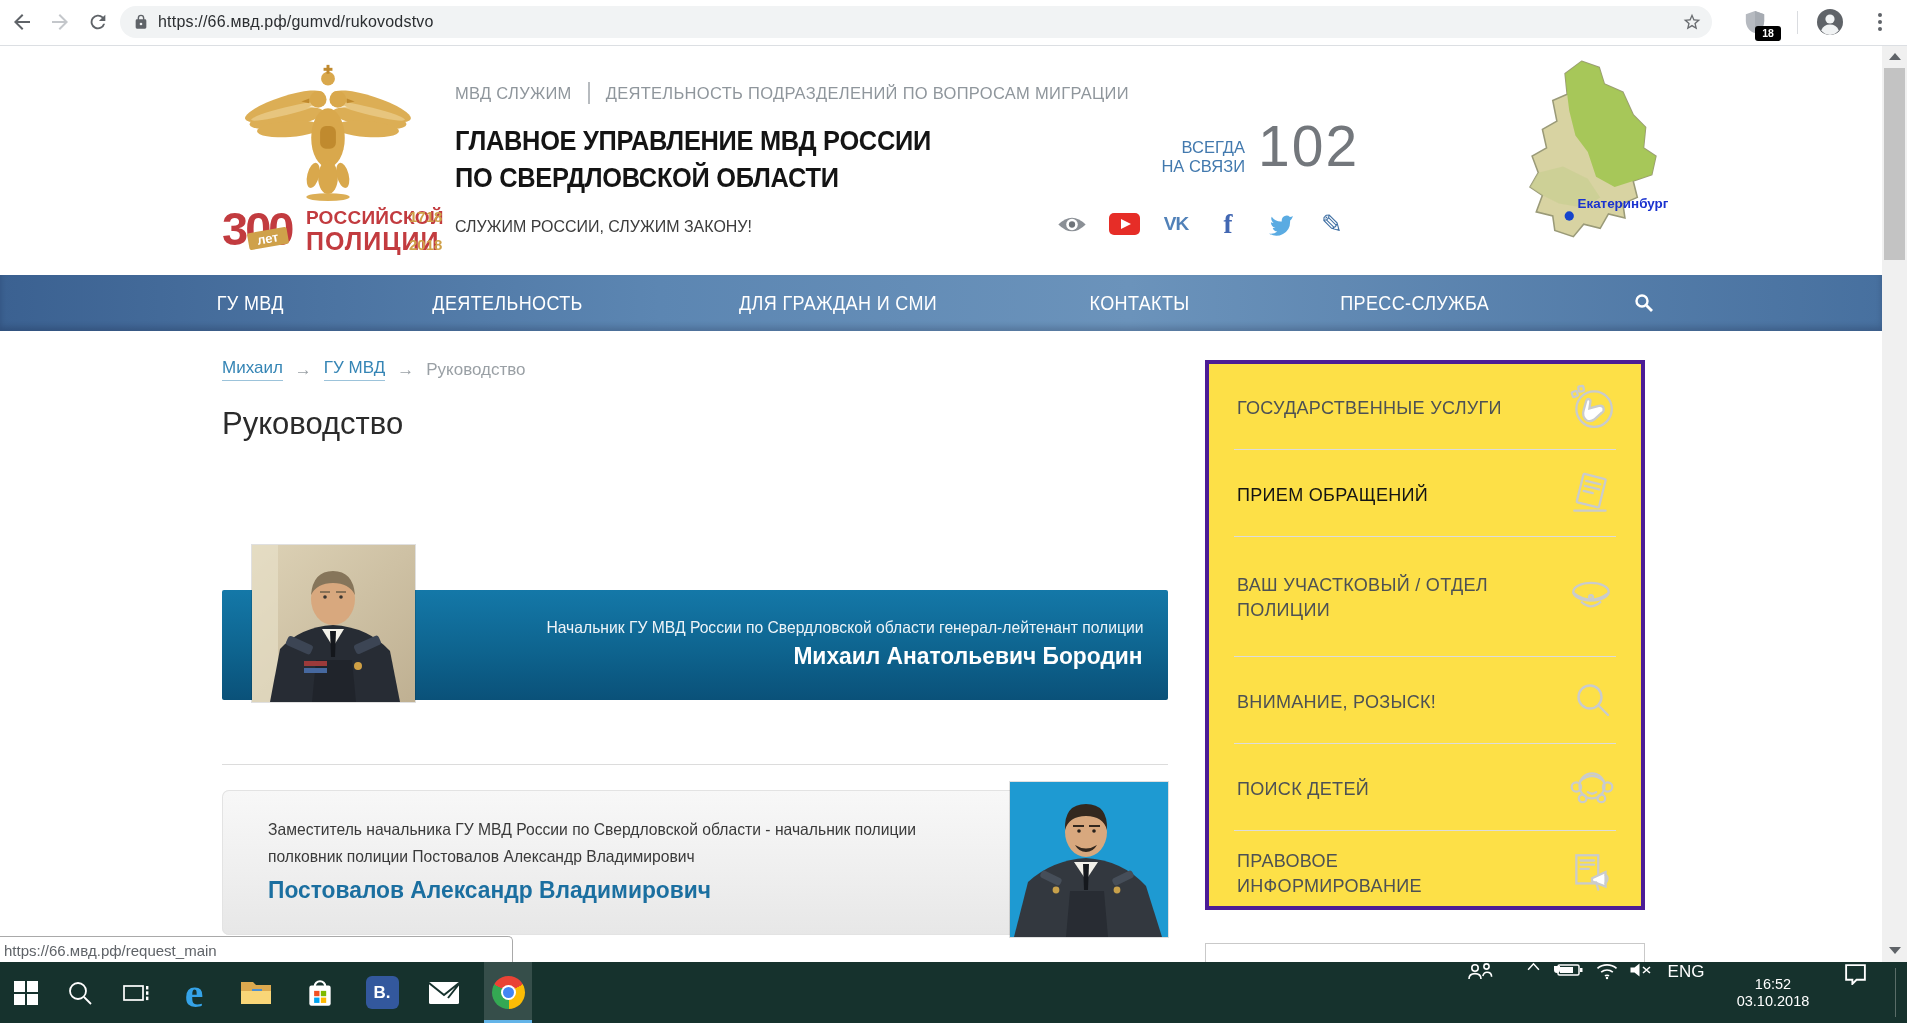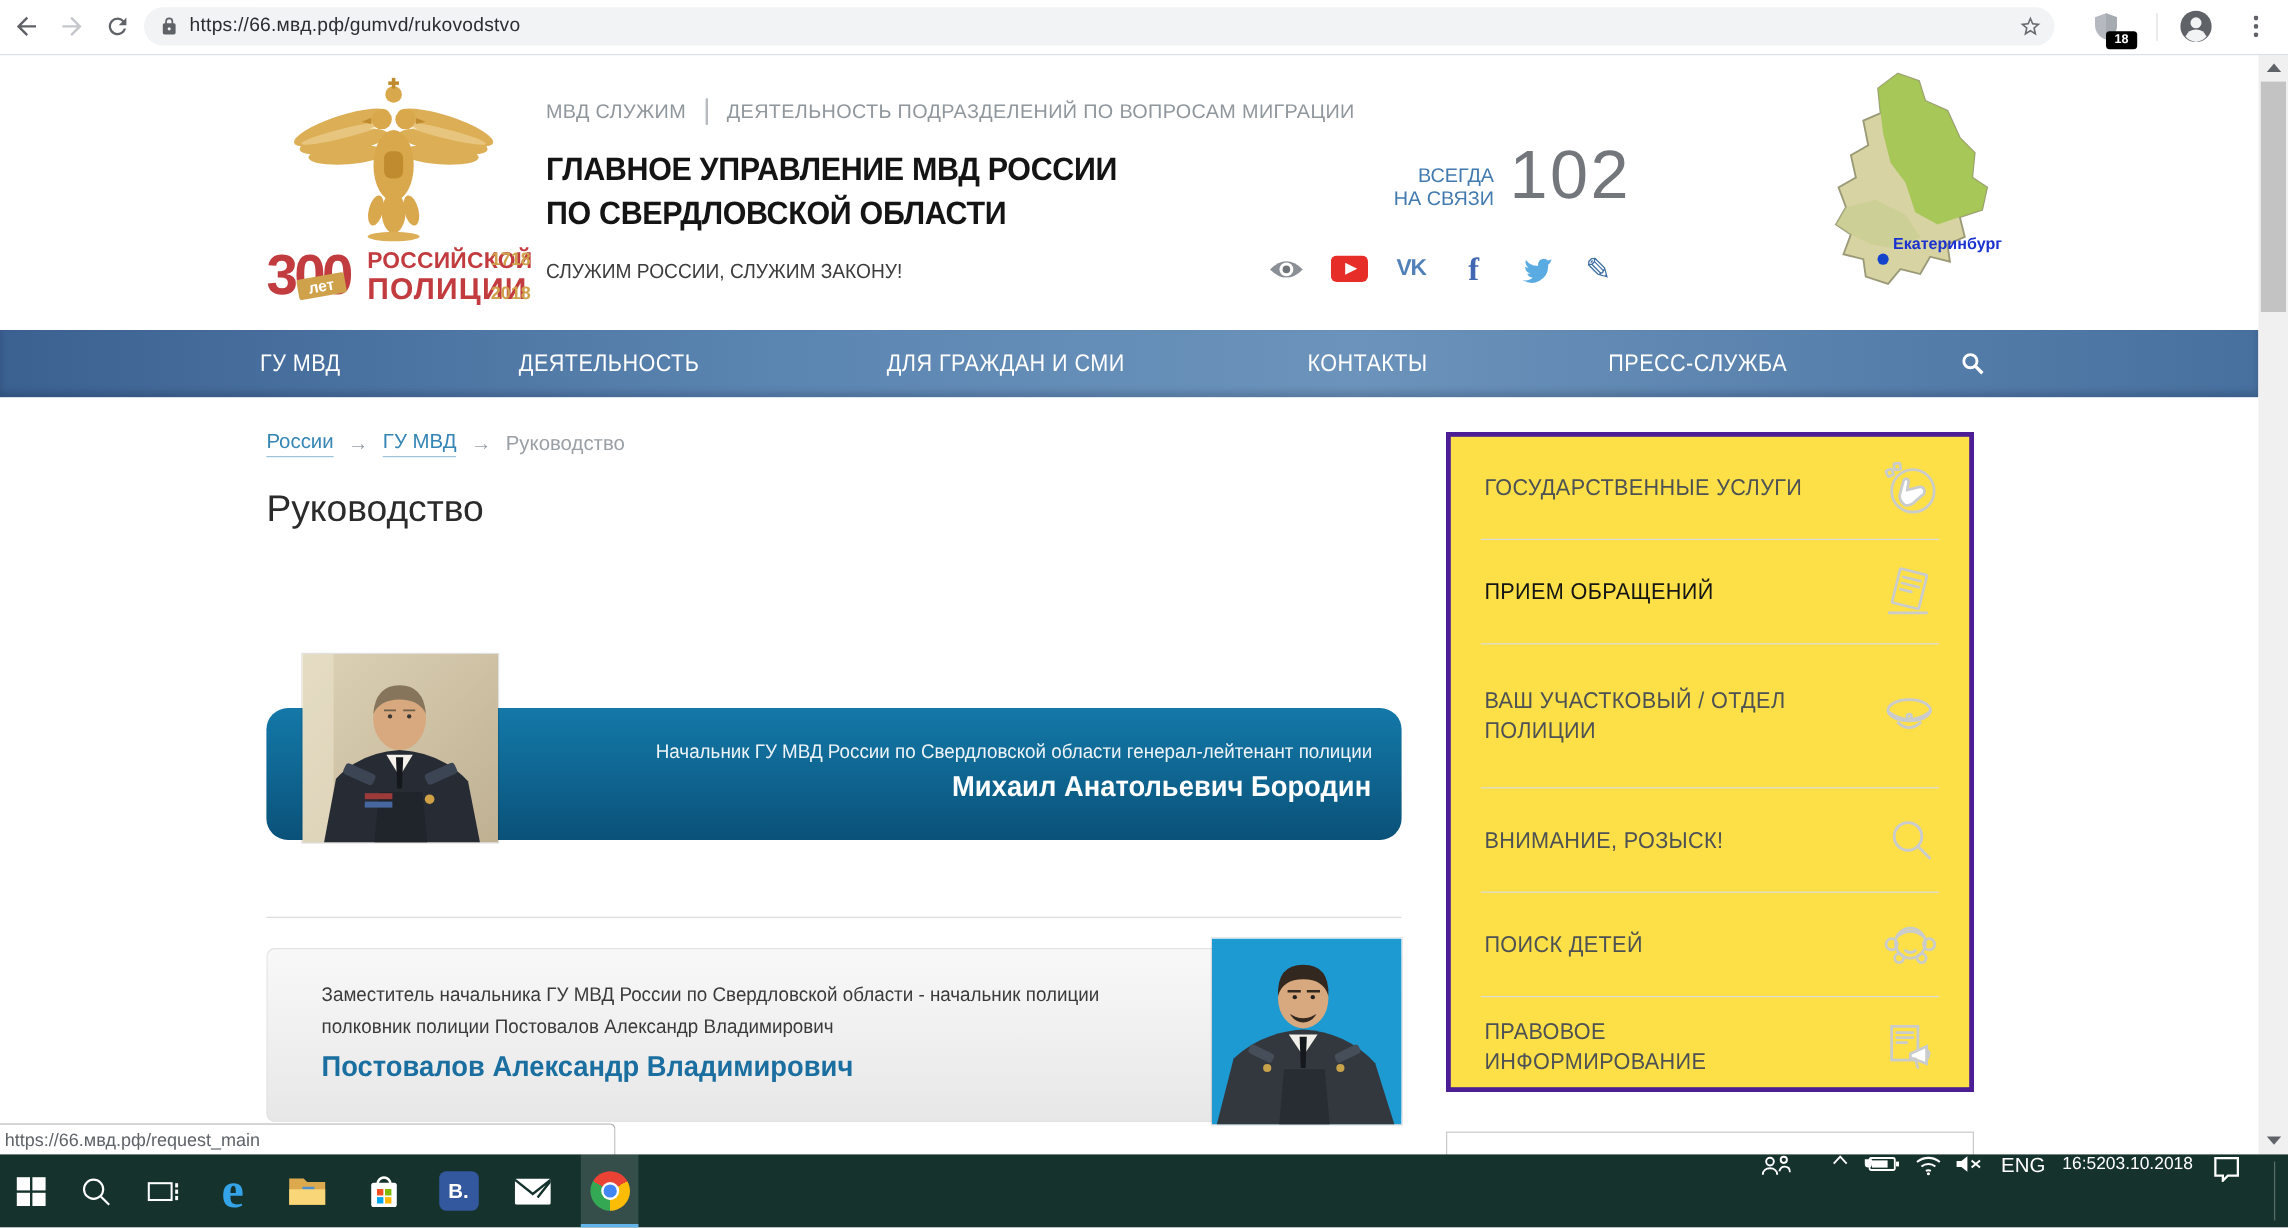--- a/index.html
+++ b/index.html
@@ -45,21 +45,21 @@
   .nav-item{color:#fff;font-size:20px;letter-spacing:.4px;transform:scaleX(.9);cursor:pointer;white-space:nowrap}
 
   
   #breadcrumb{position:absolute;left:222px;top:358px;font-size:17px;display:flex;gap:12px;align-items:center}
   .bc-link{color:#3585b5;border-bottom:1px solid #9cc3da;padding-bottom:2px;cursor:pointer}
   .bc-sep{color:#9aa0a5}
   .bc-cur{color:#9aa0a5}
   #page-title{position:absolute;left:222px;top:406px;font-size:31px;color:#2b2b2b}
 
   
-  #card1-banner{position:absolute;left:222px;top:590px;width:946px;height:110px;border-radius:18px;
+  #card1-banner{position:absolute;left:222px;top:590px;width:946px;height:110px;border-radius:2px;
                 background:linear-gradient(180deg,#1478a8 0%,#0e648f 55%,#0a5179 100%)}
   #card1-pos{position:absolute;right:25px;top:28px;color:#eef4f8;font-size:16.5px;transform:scaleX(.95);transform-origin:right}
   #card1-name{position:absolute;right:25px;top:52px;color:#fff;font-size:24px;font-weight:bold;transform:scaleX(.95);transform-origin:right}
   #card1-photo{position:absolute;left:252px;top:545px;width:163px;height:157px;box-shadow:0 0 0 1px rgba(0,0,0,.12);z-index:2}
   #cards-divider{position:absolute;left:222px;top:764px;width:946px;height:1px;background:#dcdcdc}
   #card2-banner{position:absolute;left:222px;top:790px;width:946px;height:145px;border-radius:7px;
                 background:linear-gradient(180deg,#f8f8f8 0%,#efefef 55%,#e7e7e7 100%);box-shadow:inset 0 0 0 1px #e3e3e3}
   #card2-pos1{position:absolute;left:46px;top:30px;color:#3a3a3a;font-size:16.5px;transform:scaleX(.95);transform-origin:left}
   #card2-pos2{position:absolute;left:46px;top:57px;color:#3a3a3a;font-size:16.5px;transform:scaleX(.95);transform-origin:left}
   #card2-name{position:absolute;left:46px;top:86px;color:#1b6fa0;font-size:24px;font-weight:bold;transform:scaleX(.95);transform-origin:left}
@@ -86,21 +86,21 @@
   .sb-arrow{position:absolute;left:7px;width:0;height:0;border-left:6px solid transparent;border-right:6px solid transparent}
   #sb-up{top:8px;border-bottom:7px solid #5f6368}
   #sb-down{bottom:8px;border-top:7px solid #5f6368}
 
   
   #taskbar{position:absolute;left:0;top:962px;width:1907px;height:61px;background:#16322d;z-index:40}
   .tk-app{position:absolute;top:0;width:48px;height:61px;display:flex;align-items:center;justify-content:center;cursor:pointer}
   .tk-app.active{background:rgba(255,255,255,.14)}
   .tk-app.active::after{content:"";position:absolute;left:0;right:0;bottom:0;height:3px;background:#63b4e8}
   .tk-tray{position:absolute;top:0;height:61px;display:flex;justify-content:center;color:#fff}
-  #tk-clock{flex-direction:row;font-size:14.5px;line-height:17px;text-align:center;width:110px}
+  #tk-clock{flex-direction:column;font-size:14.5px;line-height:17px;text-align:center;width:110px}
   #edge-e{font-family:"Liberation Serif",serif;font-size:42px;font-weight:bold;color:#35a3e8;line-height:40px}
   #vk-tile{width:33px;height:33px;border-radius:6px;background:#33589d;color:#fff;font-weight:bold;font-size:17px;
            display:flex;align-items:center;justify-content:center}
   #chrome-ball{width:33px;height:33px;border-radius:50%;
      background:conic-gradient(from -60deg,#ea4335 0deg 120deg,#fbbc05 120deg 240deg,#34a853 240deg 360deg);
      display:flex;align-items:center;justify-content:center}
   #chrome-ball .ring{width:15px;height:15px;border-radius:50%;background:#fff;display:flex;align-items:center;justify-content:center}
   #chrome-ball .core{width:11px;height:11px;border-radius:50%;background:#4285f4}
   .tk-sep{position:absolute;left:1895px;top:6px;width:1px;height:49px;background:#5a6d68}
 </style>
@@ -254,21 +254,21 @@
     <span class="nav-item">КОНТАКТЫ</span>
     <span class="nav-item">ПРЕСС-СЛУЖБА</span>
     <svg width="20" height="20" viewBox="0 0 20 20">
       <circle cx="8" cy="8" r="5.5" fill="none" stroke="#fff" stroke-width="2.4"></circle>
         <path d="M12.5 12.5 L18 18" stroke="#fff" stroke-width="2.8"></path>
     </svg>
   </div>
 </div>
 
 <div id="breadcrumb">
-  <span class="bc-link">России</span>
+  <span class="bc-link">Михаил</span>
   <span class="bc-sep">→</span>
   <span class="bc-link">ГУ МВД</span>
   <span class="bc-sep">→</span>
   <span class="bc-cur">Руководство</span>
 </div>
 <h1 id="page-title" style="margin:0;font-weight:normal">Руководство</h1>
 
 <div id="card1-banner">
   <div id="card1-pos">Начальник ГУ МВД России по Свердловской области генерал-лейтенант полиции</div>
   <div id="card1-name">Михаил Анатольевич Бородин</div>

